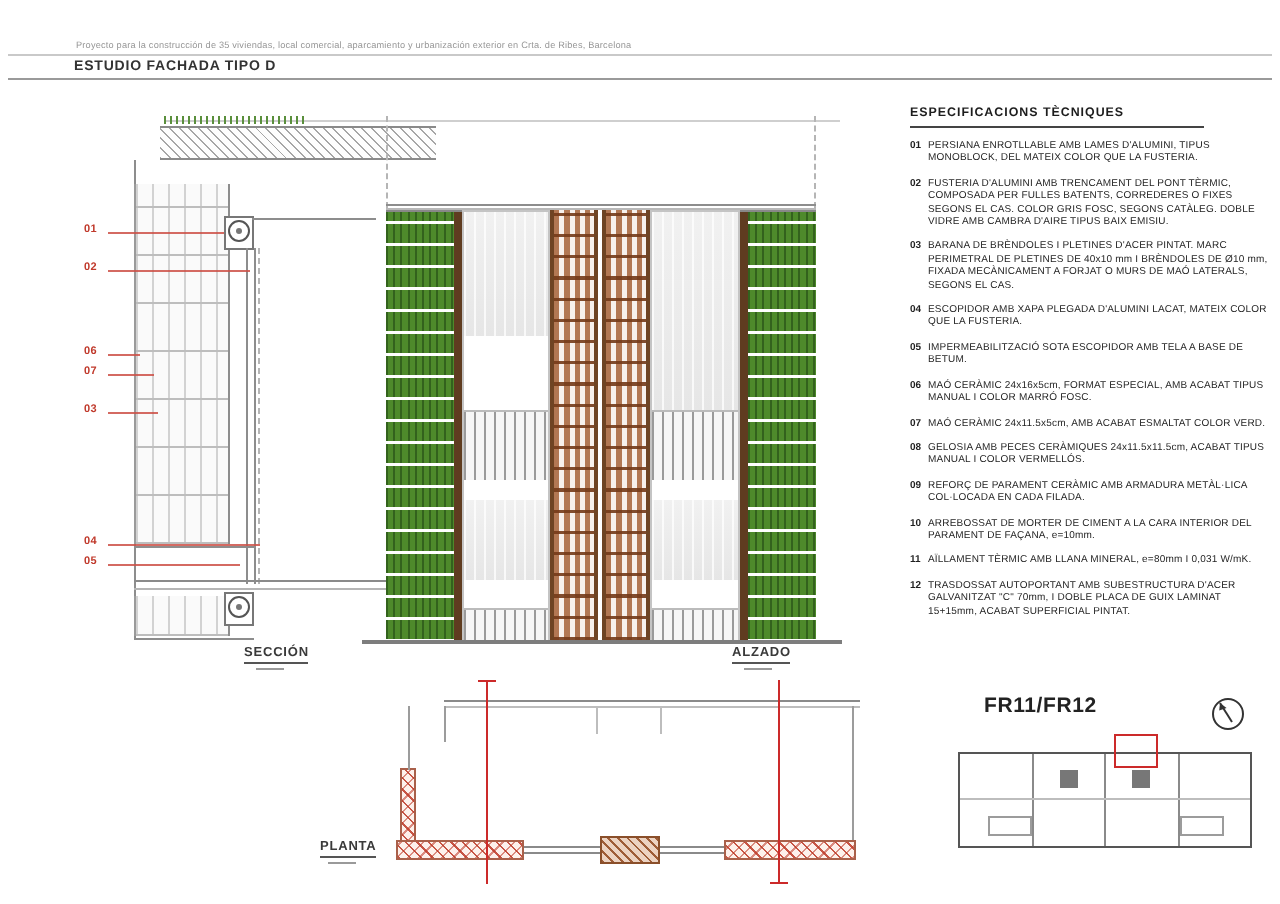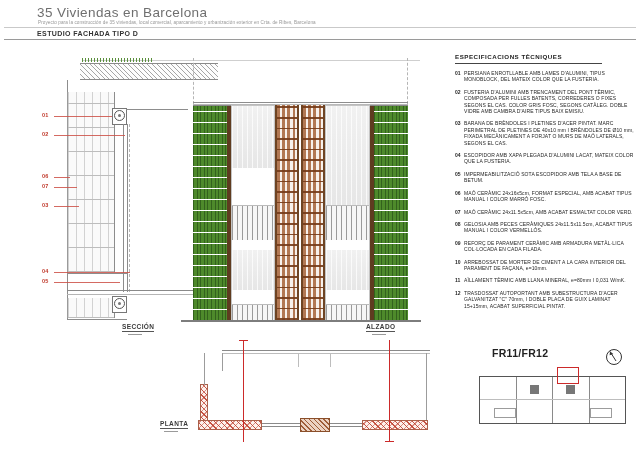--- a/index.html
+++ b/index.html
@@ -70,21 +70,20 @@
   .key-plan{position:absolute;left:479px;top:376px;width:147px;height:48px;border:1px solid #555;background:#fff;box-sizing:border-box;}
   .kp-line{position:absolute;background:#8a8a8a;}
   .kp-core{position:absolute;background:#777;}
   .red-box{position:absolute;left:557px;top:367px;width:20px;height:15px;border:1.6px solid #cc2a2a;background:transparent;}
 </style>
 </head>
 <body>
 
 <div class="sheet">
 
-  <div class="title">35 Viviendas en Barcelona</div>
   <div class="subtitle">Proyecto para la construcción de 35 viviendas, local comercial, aparcamiento y urbanización exterior en Crta. de Ribes, Barcelona</div>
   <div class="rule1"></div>
   <div class="sheet-title">ESTUDIO FACHADA TIPO D</div>
   <div class="rule2"></div>
 
   <div class="hl" style="left:82px;top:60px;width:338px;background:#cfcfcf;"></div>
 
   <div class="abs" style="left:40px;top:56px;width:185px;height:276px;">
     <div class="abs roof-green" style="left:42px;top:2px;width:70px;height:4px;"></div>
     <div class="abs slab-hatch" style="left:40px;top:7px;width:138px;height:15px;"></div>

